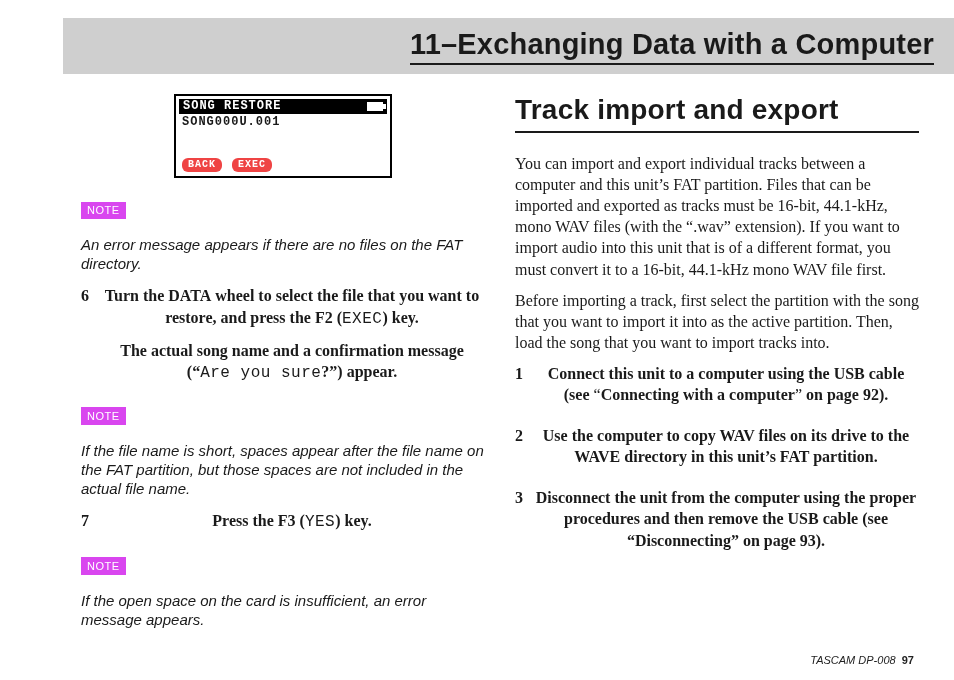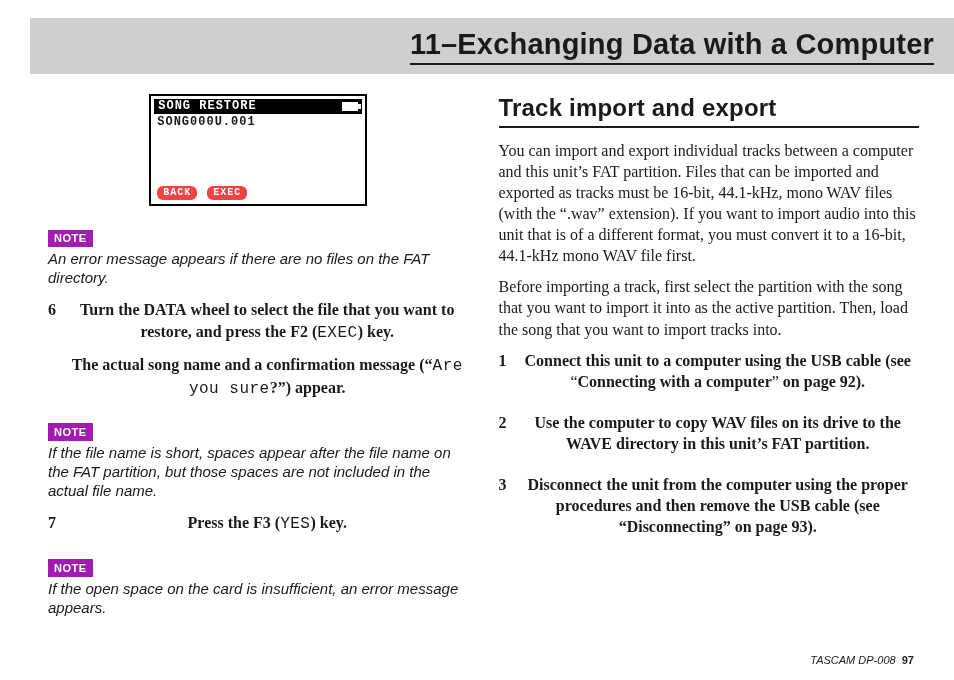--- a/index.html
+++ b/index.html
@@ -1,40 +1,40 @@
 <!DOCTYPE html>
 <html><head>
 <meta charset="utf-8">
 <style>
   * { box-sizing: border-box; margin: 0; padding: 0; }
   html, body { width: 954px; height: 680px; background: #fff; font-family: "Times New Roman", Times, serif; color: #1a1a1a; }
-  .page { position: relative; width: 954px; height: 680px; padding: 18px 35px 20px 48px; background: #fff; }
+  .page { position: relative; width: 954px; height: 680px; padding: 18px 35px 20px 81px; background: #fff; }
   .header-bar { position: relative; height: 56px; background: #cfcfcf; display:flex; align-items:center; justify-content:flex-end; padding-right:20px; margin: 0 -35px 18px -18px; }
   .header-bar h1 { font-family: Arial, Helvetica, sans-serif; font-weight: 800; font-size: 29px; color: #1a1a1a; letter-spacing: .2px; }
   .header-title { border-bottom: 2.5px solid #1a1a1a; padding-bottom:2px; }
   .cols { display:flex; gap: 30px; }
   .col { flex:1; font-size: 16px; line-height: 1.32; }
   .lcd-wrap { display:flex; justify-content:center; margin: 2px 0 20px; }
-  .lcd { width: 218px; height: 112px; border: 2px solid #000; background:#fff; position:relative; font-family: "Courier New", monospace; }
+  .lcd { width: 218px; height: 84px; border: 2px solid #000; background:#fff; position:relative; font-family: "Courier New", monospace; }
   .lcd-top { position:absolute; top:3px; left:3px; right:3px; height:15px; background:#000; color:#fff; font-size:12px; letter-spacing:1px; display:flex; align-items:center; padding:0 4px; justify-content:space-between; font-weight:bold; }
   .lcd-batt { width:16px; height:9px; background:#fff; position:relative; }
   .lcd-batt::after { content:""; position:absolute; right:-3px; top:2px; width:3px; height:5px; background:#fff; }
   .lcd-line2 { position:absolute; top:19px; left:6px; font-size:12px; letter-spacing:1px; font-weight:bold; }
   .lcd-btn { position:absolute; bottom:4px; height:14px; background:#ef4444; color:#fff; font-size:10px; letter-spacing:1px; border-radius:6px; padding:0 6px; display:flex; align-items:center; font-weight:bold; }
   .lcd-btn.back { left:6px; }
   .lcd-btn.exec { left:56px; }
-  .note-tag { display:inline-block; background:#a21caf; color:#fff; font-family: Arial, Helvetica, sans-serif; font-size:11px; font-weight:bold; padding:1.5px 6px; letter-spacing:.5px; margin-bottom:2px; }
+  .note-tag { display:inline-block; background:#d946ef; color:#fff; font-family: Arial, Helvetica, sans-serif; font-size:11px; font-weight:normal; padding:1.5px 6px; letter-spacing:.5px; margin-bottom:16px; }
   .note-text { font-style: italic; font-family: Arial, Helvetica, sans-serif; font-size:15px; line-height:1.28; margin-bottom:12px; }
   .step { display:flex; margin-bottom:10px; }
   .step-num { width:18px; flex:none; font-weight:bold; }
   .step-body { flex:1; font-weight:bold; }
   .step-body p { margin-bottom:10px;text-align:center; }
   .mono { font-family: "Courier New", monospace; font-weight: normal; letter-spacing: .5px; }
   .sc { font-variant: small-caps; font-family: "Times New Roman", serif; }
-  .h2 { font-family: Arial, Helvetica, sans-serif; font-weight:700; font-size:24px; border-bottom:2px solid #1a1a1a; padding-bottom:2px; margin-bottom:12px; letter-spacing:.2px; }
+  .h2 { font-family: Arial, Helvetica, sans-serif; font-weight:700; font-size:28px; border-bottom:2px solid #1a1a1a; padding-bottom:2px; margin-bottom:20px; letter-spacing:.2px; }
   .h3 { font-family: Arial, Helvetica, sans-serif; font-weight:700; font-size:19px; border-bottom:1.6px solid #1a1a1a; padding-bottom:1px; margin: 18px 0 10px; }
   .body-p { margin-bottom:10px; }
   .footer { position:absolute; bottom:14px; right:40px; font-family: Arial, Helvetica, sans-serif; font-size:11px; font-style:italic; color:#222; }
   .footer .pn { font-weight:bold; font-style:normal; }
   .plain-bold { font-weight:bold; }
   .nonbold { font-weight:normal; }
 </style>
 </head>
 <body>
 

